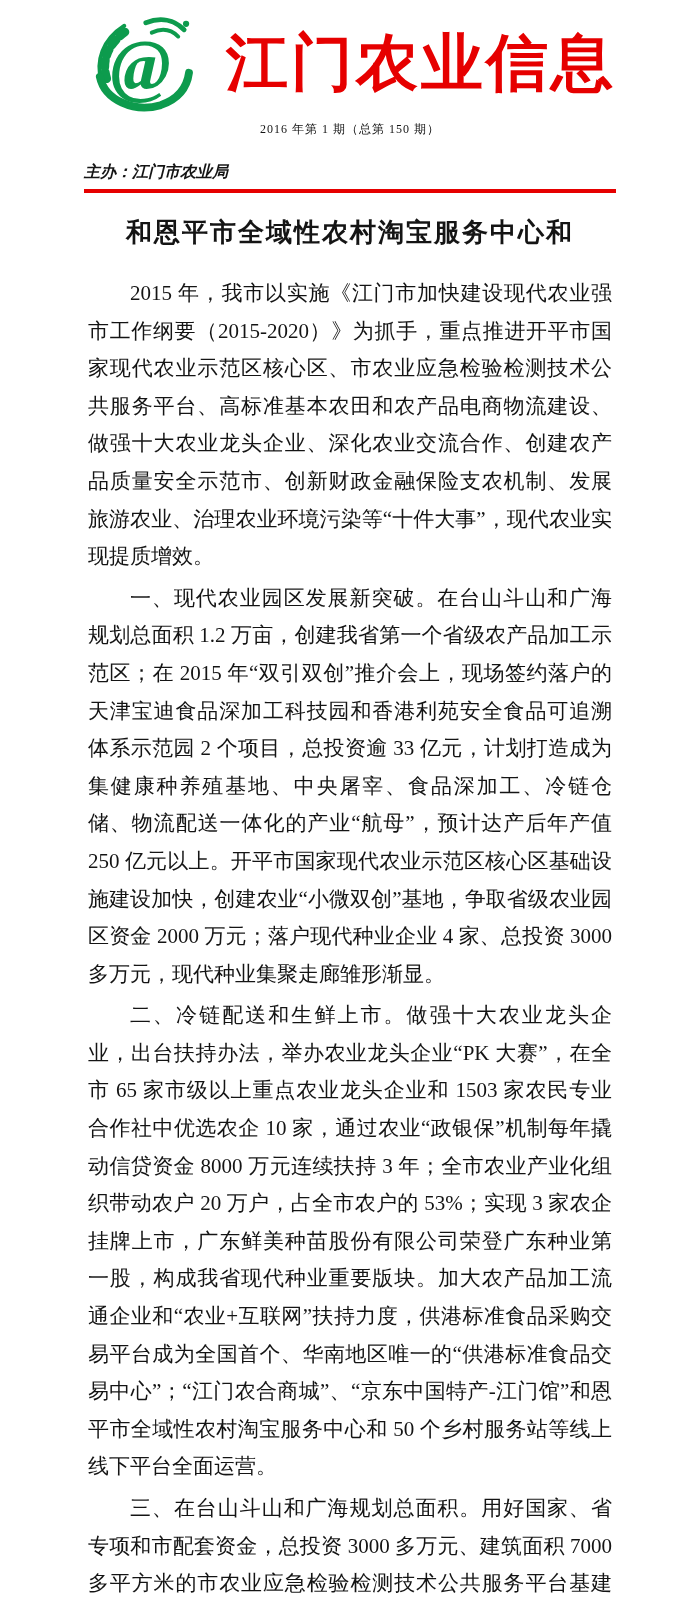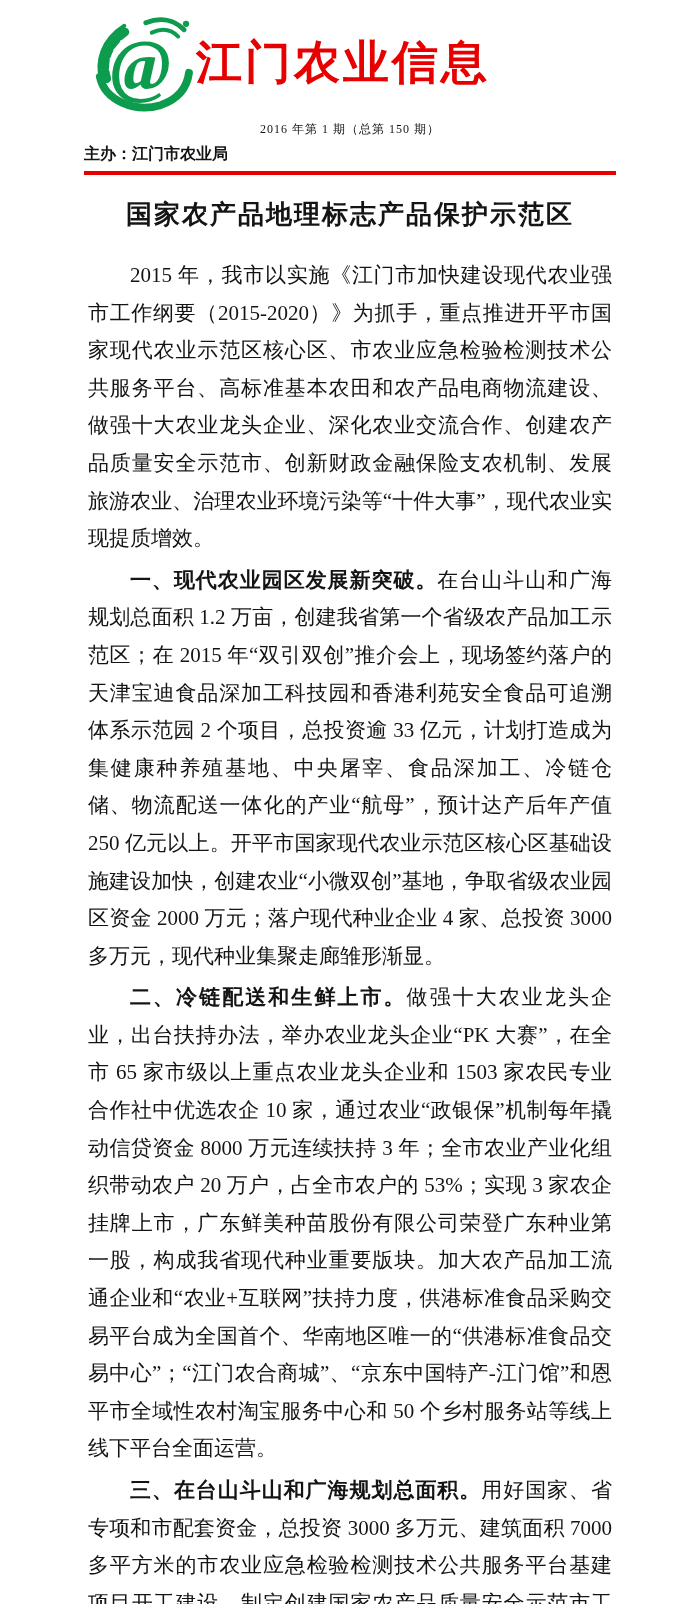--- a/index.html
+++ b/index.html
@@ -25,38 +25,39 @@
     align-items: center;
     height: 98px;
   }
   .logo {
     width: 112px;
     height: 98px;
     flex: none;
   }
   .masthead-title {
     flex: 1;
-    text-align: left;
-    font-size: 46px;
+    text-align: right;
+    font-size: 62px;
     font-weight: bold;
     letter-spacing: 3px;
     line-height: 98px;
     white-space: nowrap;
   }
   .issue-line {
     text-align: center;
     font-size: 12px;
     margin-top: 9px;
     letter-spacing: 1px;
   }
   .pub-info {
-    margin-top: 6px;
+    margin-top: 24px;
     font-size: 16px;
     font-weight: bold;
     line-height: 20px;
+    font-style: italic;
   }
   .pub-row {
     display: flex;
     justify-content: space-between;
     align-items: baseline;
   }
   .pub-date {
     font-weight: bold;
     padding-right: 38px;
     white-space: nowrap;
@@ -78,21 +79,21 @@
     margin-top: 25px;
     font-size: 21px;
     line-height: 37.6px;
     text-align: justify;
   }
   .article-body p {
     margin: 4px;
     text-indent: 2em;
   }
   .para-lead {
-    font-weight: bold;
+    font-weight: normal;
   }
 </style>
 </head>
 <body>
 
 <div class="page">
 
   <div class="masthead">
     <svg class="logo" viewBox="0 0 112 100" xmlns="http://www.w3.org/2000/svg">
       <g fill="none" stroke="#0d9b4d" stroke-linecap="round">
@@ -115,21 +116,21 @@
   <div class="issue-line">2016 年第 1 期（总第 150 期）</div>
 
   <div class="pub-info">
     <div class="pub-row">
       <span>主办：江门市农业局</span>
     </div>
   </div>
 
   <div class="red-rule" style="background:#e60000;"></div>
 
-  <div class="article-title">国家农产品地理标志产品保护示范区</div>
+  <div class="article-title">和恩平市全域性农村淘宝服务中心和</div>
 
   <div class="article-body">
     <p>
       <span class="para-lead"></span><span>2015 年，我市以实施《江门市加快建设现代农业强市工作纲要（2015-2020）》为抓手，重点推进开平市国家现代农业示范区核心区、市农业应急检验检测技术公共服务平台、高标准基本农田和农产品电商物流建设、做强十大农业龙头企业、深化农业交流合作、创建农产品质量安全示范市、创新财政金融保险支农机制、发展旅游农业、治理农业环境污染等“十件大事”，现代农业实现提质增效。</span>
     </p>
     <p>
       <span class="para-lead">一、现代农业园区发展新突破。</span><span>在台山斗山和广海规划总面积 1.2 万亩，创建我省第一个省级农产品加工示范区；在 2015 年“双引双创”推介会上，现场签约落户的天津宝迪食品深加工科技园和香港利苑安全食品可追溯体系示范园 2 个项目，总投资逾 33 亿元，计划打造成为集健康种养殖基地、中央屠宰、食品深加工、冷链仓储、物流配送一体化的产业“航母”，预计达产后年产值 250 亿元以上。开平市国家现代农业示范区核心区基础设施建设加快，创建农业“小微双创”基地，争取省级农业园区资金 2000 万元；落户现代种业企业 4 家、总投资 3000 多万元，现代种业集聚走廊雏形渐显。</span>
     </p>
     <p>
       <span class="para-lead">二、冷链配送和生鲜上市。</span><span>做强十大农业龙头企业，出台扶持办法，举办农业龙头企业“PK 大赛”，在全市 65 家市级以上重点农业龙头企业和 1503 家农民专业合作社中优选农企 10 家，通过农业“政银保”机制每年撬动信贷资金 8000 万元连续扶持 3 年；全市农业产业化组织带动农户 20 万户，占全市农户的 53%；实现 3 家农企挂牌上市，广东鲜美种苗股份有限公司荣登广东种业第一股，构成我省现代种业重要版块。加大农产品加工流通企业和“农业+互联网”扶持力度，供港标准食品采购交易平台成为全国首个、华南地区唯一的“供港标准食品交易中心”；“江门农合商城”、“京东中国特产-江门馆”和恩平市全域性农村淘宝服务中心和 50 个乡村服务站等线上线下平台全面运营。</span>

